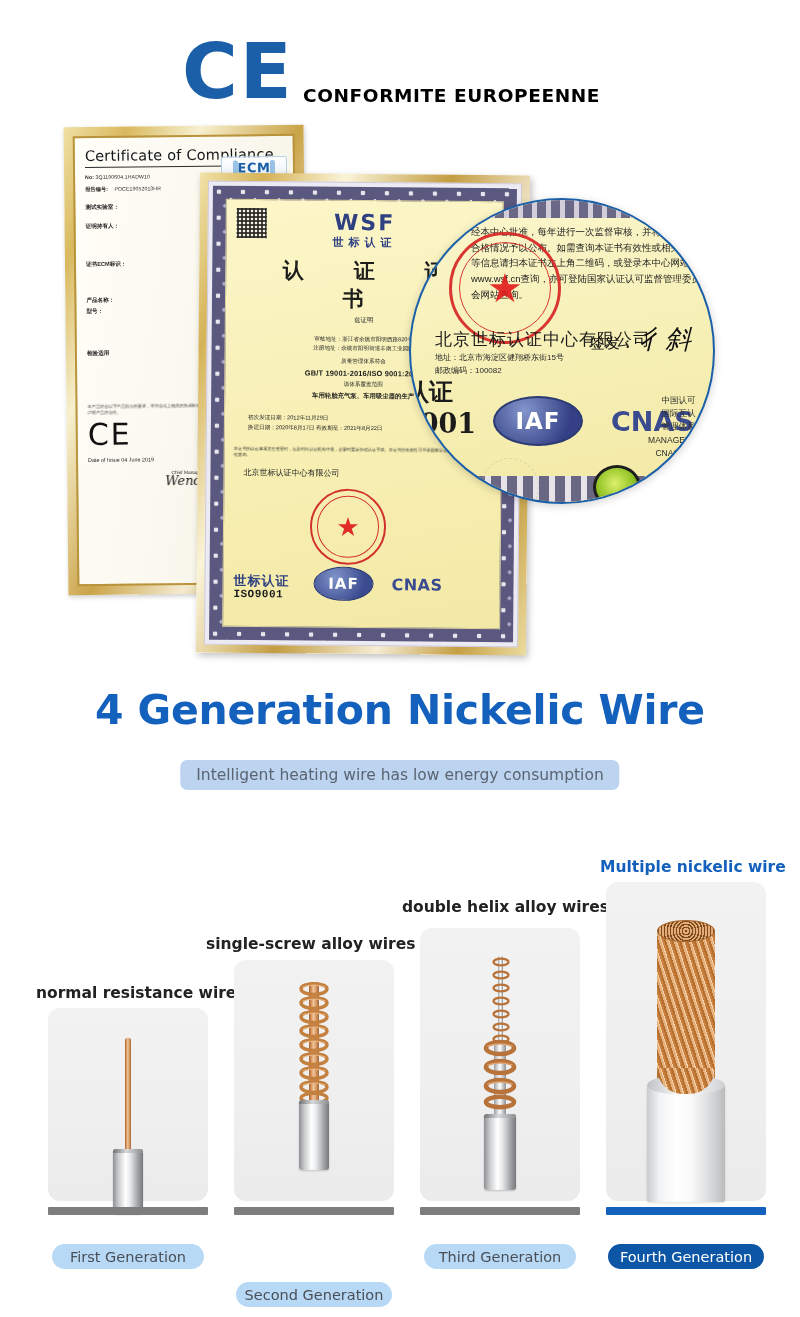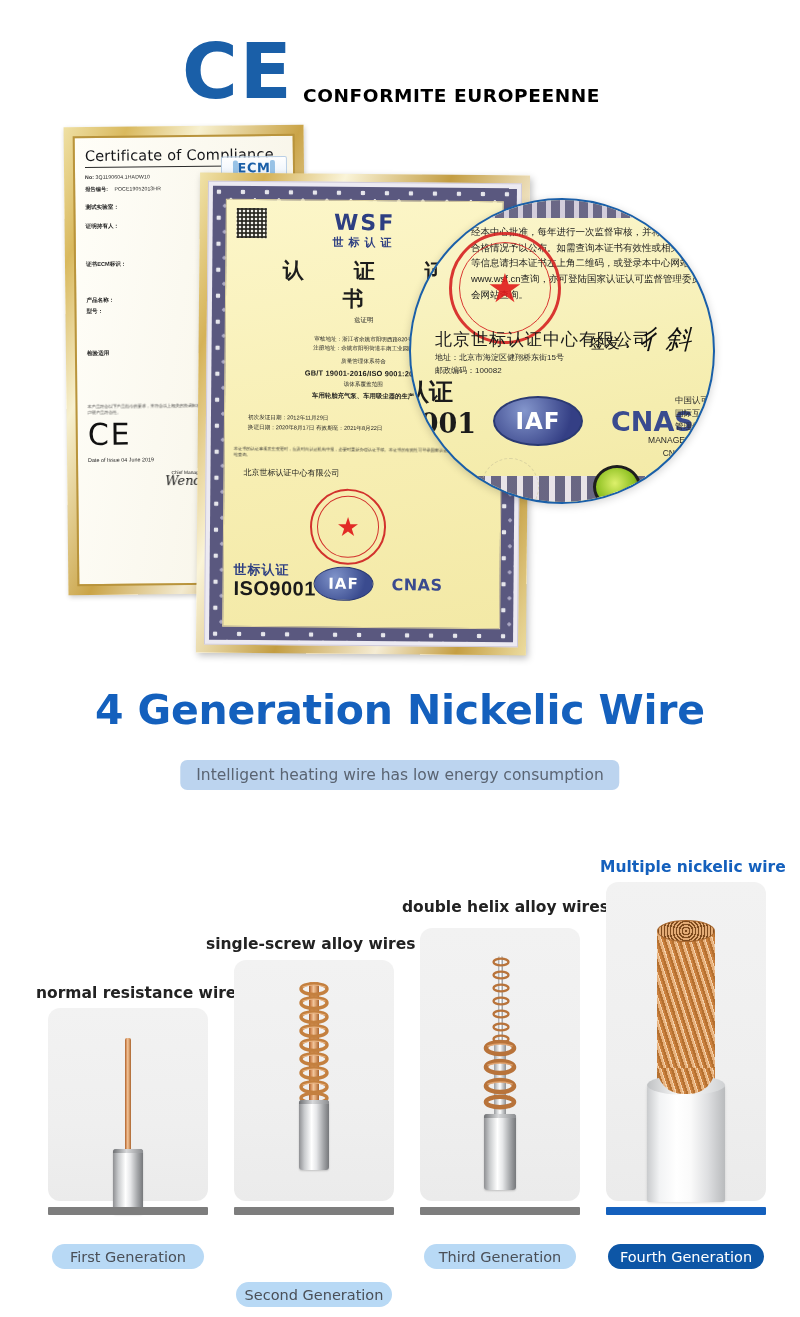--- a/index.html
+++ b/index.html
@@ -136,21 +136,21 @@
   }
   .c2-sub { text-align:center; font-size:6.5px; color:#2a2a2a; margin-top:3px; }
   .c2-blk { text-align:center; font-size:5.6px; color:#232323; line-height:1.6; margin-top:10px;}
   .c2-std { text-align:center; font-size:7.4px; font-weight:700; color:#1b1b1b; letter-spacing:.2px; margin-top:3px;}
   .c2-scope { text-align:center; font-size:6.4px; font-weight:700; color:#1b1b1b; margin-top:3px;}
   .c2-dates { font-size:5.6px; color:#232323; line-height:1.8; margin-top:12px; padding-left:14px;}
   .c2-fine { font-size:4.2px; color:#333; line-height:1.5; margin-top:14px; filter:blur(.25px);}
   .c2-org { font-size:8px; color:#1b1b1b; margin-top:9px; padding-left:10px;}
   .c2-foot { position:absolute; left:10px; bottom:26px; }
   .c2-iso1 { font-size:13px; font-weight:700; color:#2e3f82; letter-spacing:1px; line-height:1.05;}
-  .c2-iso2 { font-family:Liberation Sans, sans-serif; font-size:20px; font-weight:700; color:#1b1b1b; letter-spacing:.5px;}
+  .c2-iso2 { font-family:Liberation Mono, monospace; font-size:11px; font-weight:700; color:#1b1b1b; letter-spacing:.5px;}
 
   .seal {
     position:absolute; left:86px; top:288px; width:76px; height:76px;
     border:2.2px solid #cf2222; border-radius:50%;
     display:flex; align-items:center; justify-content:center;
     color:#cf2222; opacity:.92;
   }
   .seal::before{
     content:""; position:absolute; inset:5px; border:1px solid #cf2222; border-radius:50%;
   }
@@ -204,21 +204,21 @@
   .mag-9001 { position:absolute; left:-10px; top:208px; font-family:"DejaVu Serif",serif; font-size:27px; font-weight:700; color:#1b1b1b;}
   .mag-badges { position:absolute; left:82px; top:196px; display:flex; align-items:center; gap:28px;}
   .iaf-big {
     width:90px; height:50px; border-radius:50%;
     background: radial-gradient(circle at 34% 28%, #8496cc, #343f85 72%);
     border:2px solid #2b3a73; display:flex; align-items:center; justify-content:center;
     color:#fff; font-weight:700; font-size:23px; letter-spacing:1px;
     font-family:"DejaVu Sans",sans-serif;
   }
   .cnas-big { font-family:"DejaVu Sans",sans-serif; font-weight:700; font-size:27px; color:#3a4b8f;}
-  .mag-right { position:absolute; right:4px; top:194px; font-size:8.5px; color:#2a2a2a; line-height:1.55; text-align:right;}
+  .mag-right { position:absolute; right:4px; top:194px; font-size:8.5px; color:#2a2a2a; line-height:1.55; text-align:center;}
   .mag-stamps { position:absolute; left:70px; top:258px; display:flex; align-items:center; gap:54px;}
   .stamp-faint { width:58px;height:58px;border-radius:50%;border:1px dashed #c9c39a;opacity:.6;}
   .holo {
     width:48px;height:44px;border-radius:50%;
     background: radial-gradient(circle at 45% 40%, #ddf06b, #8bbf1f 60%, #1d1d1d 100%);
     border:3px solid #1e1e1e;
   }
 
   
   .title-main {

